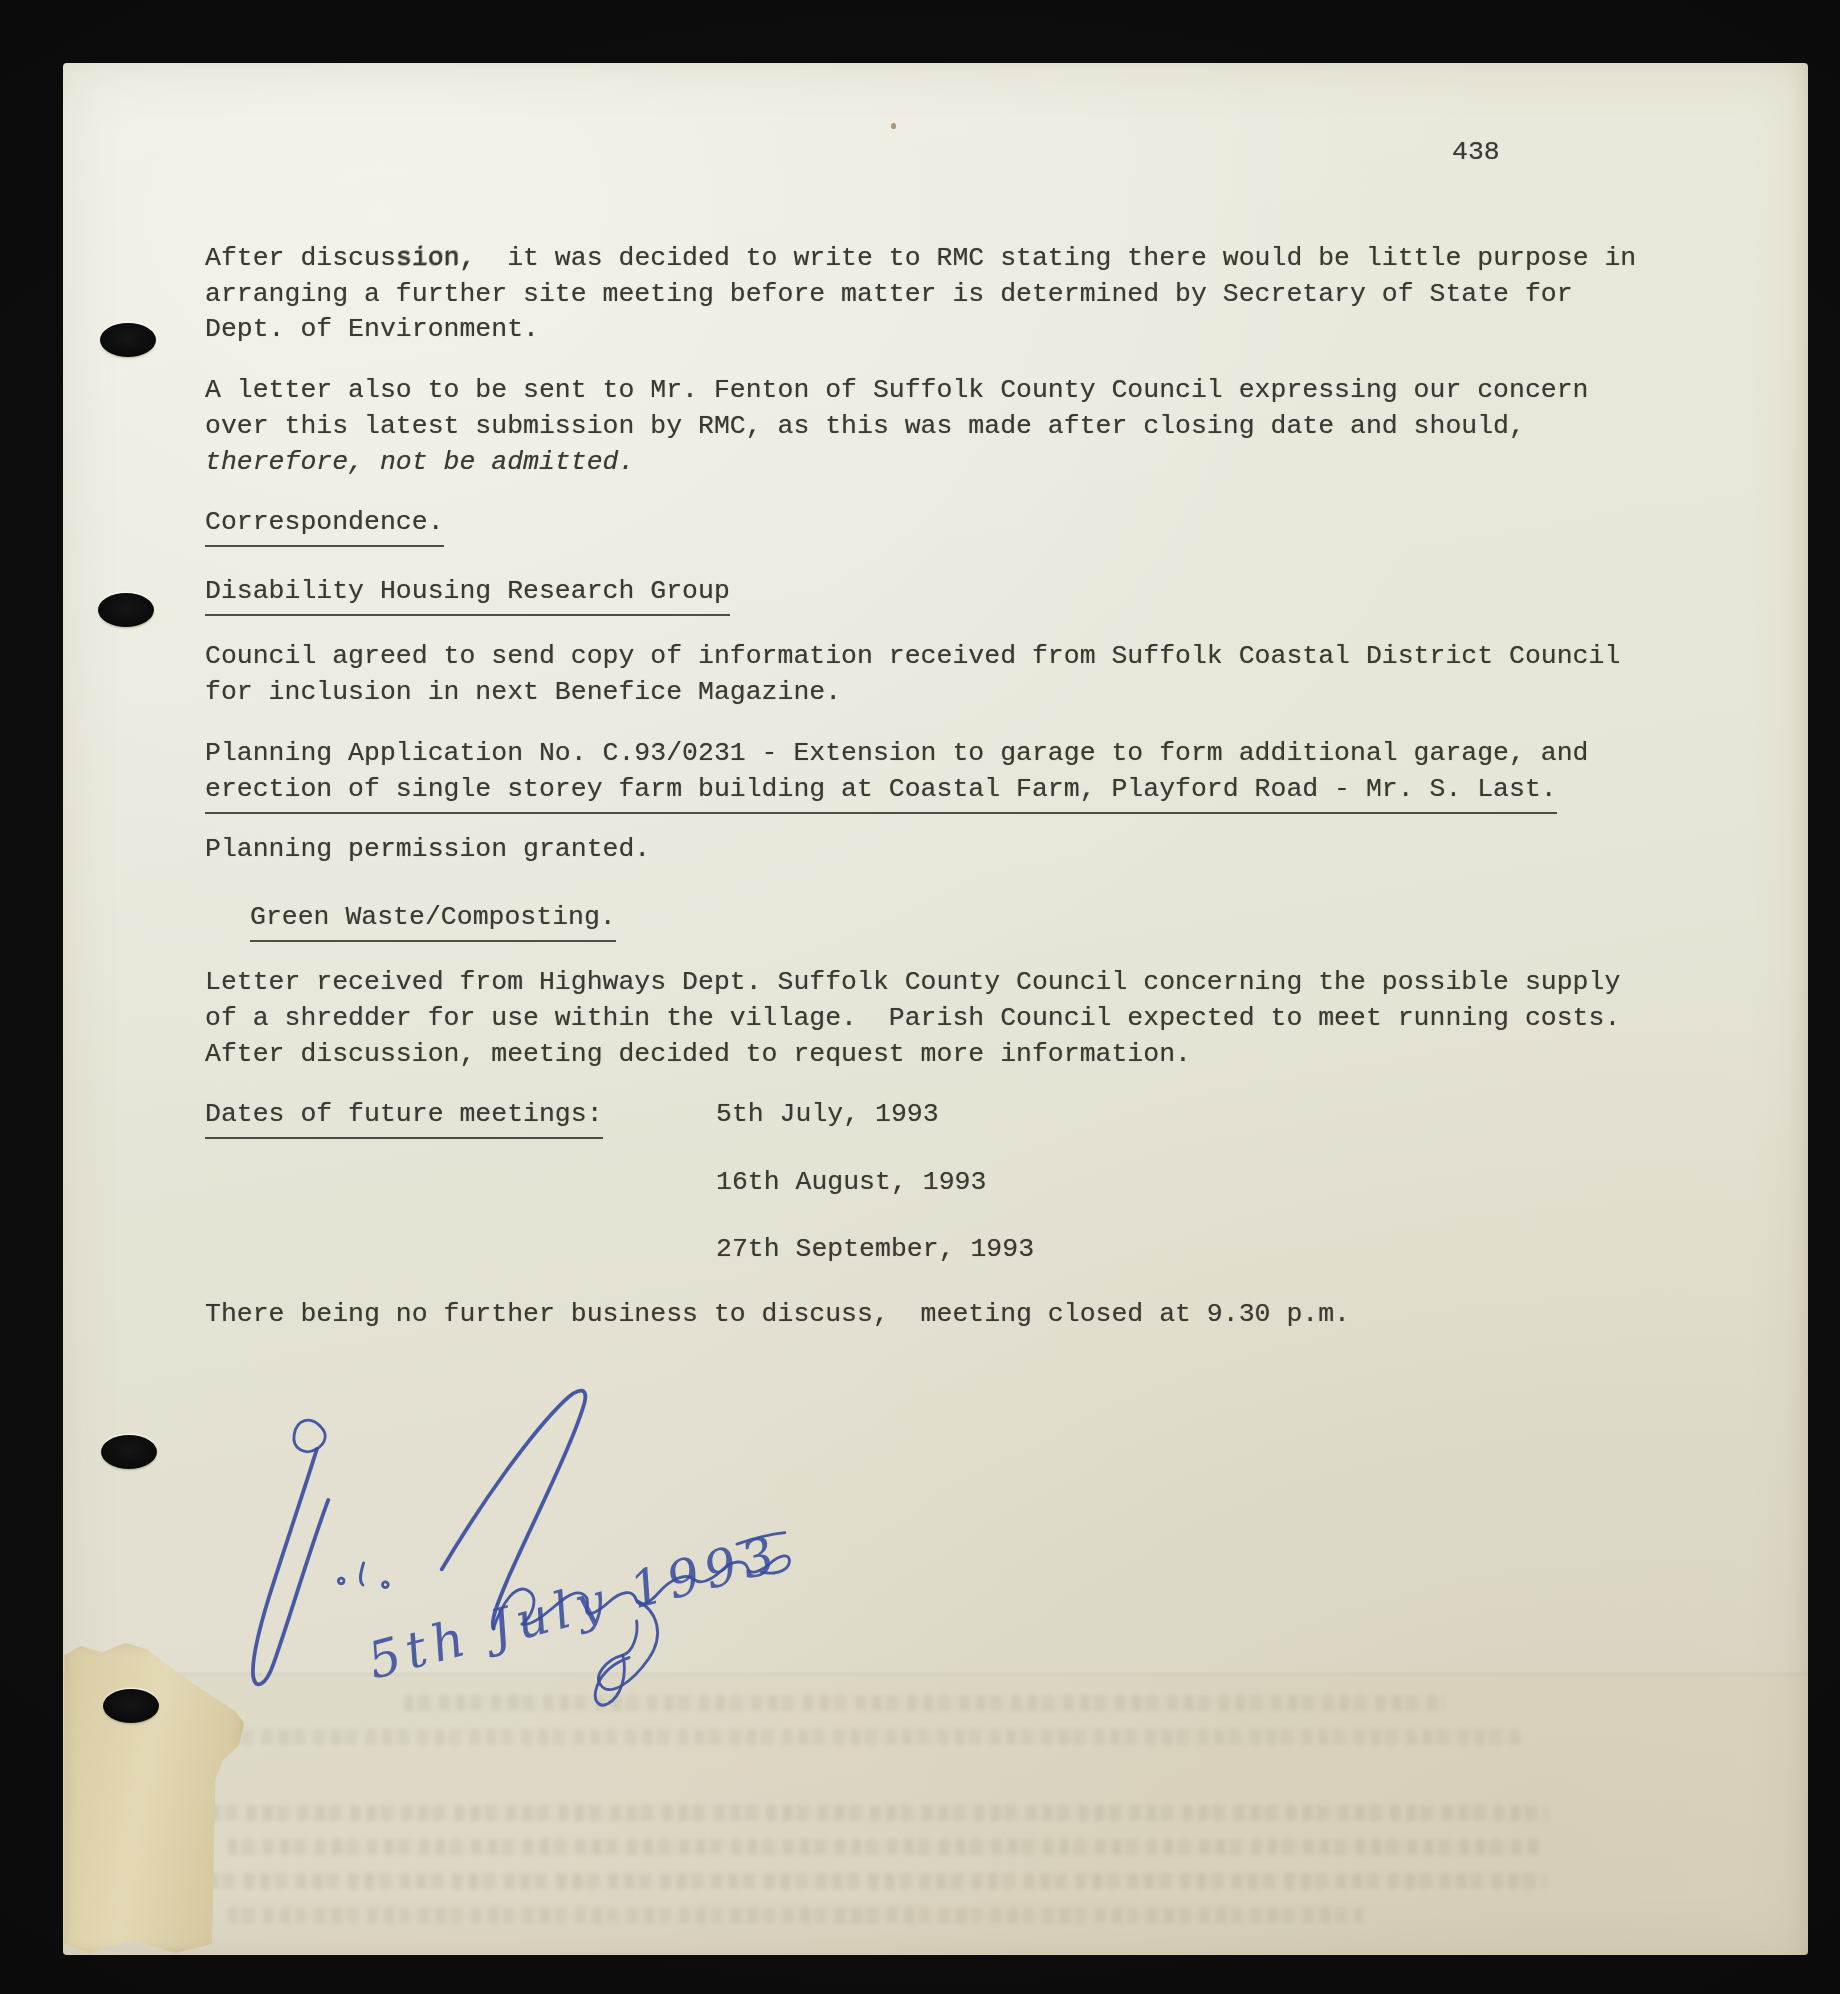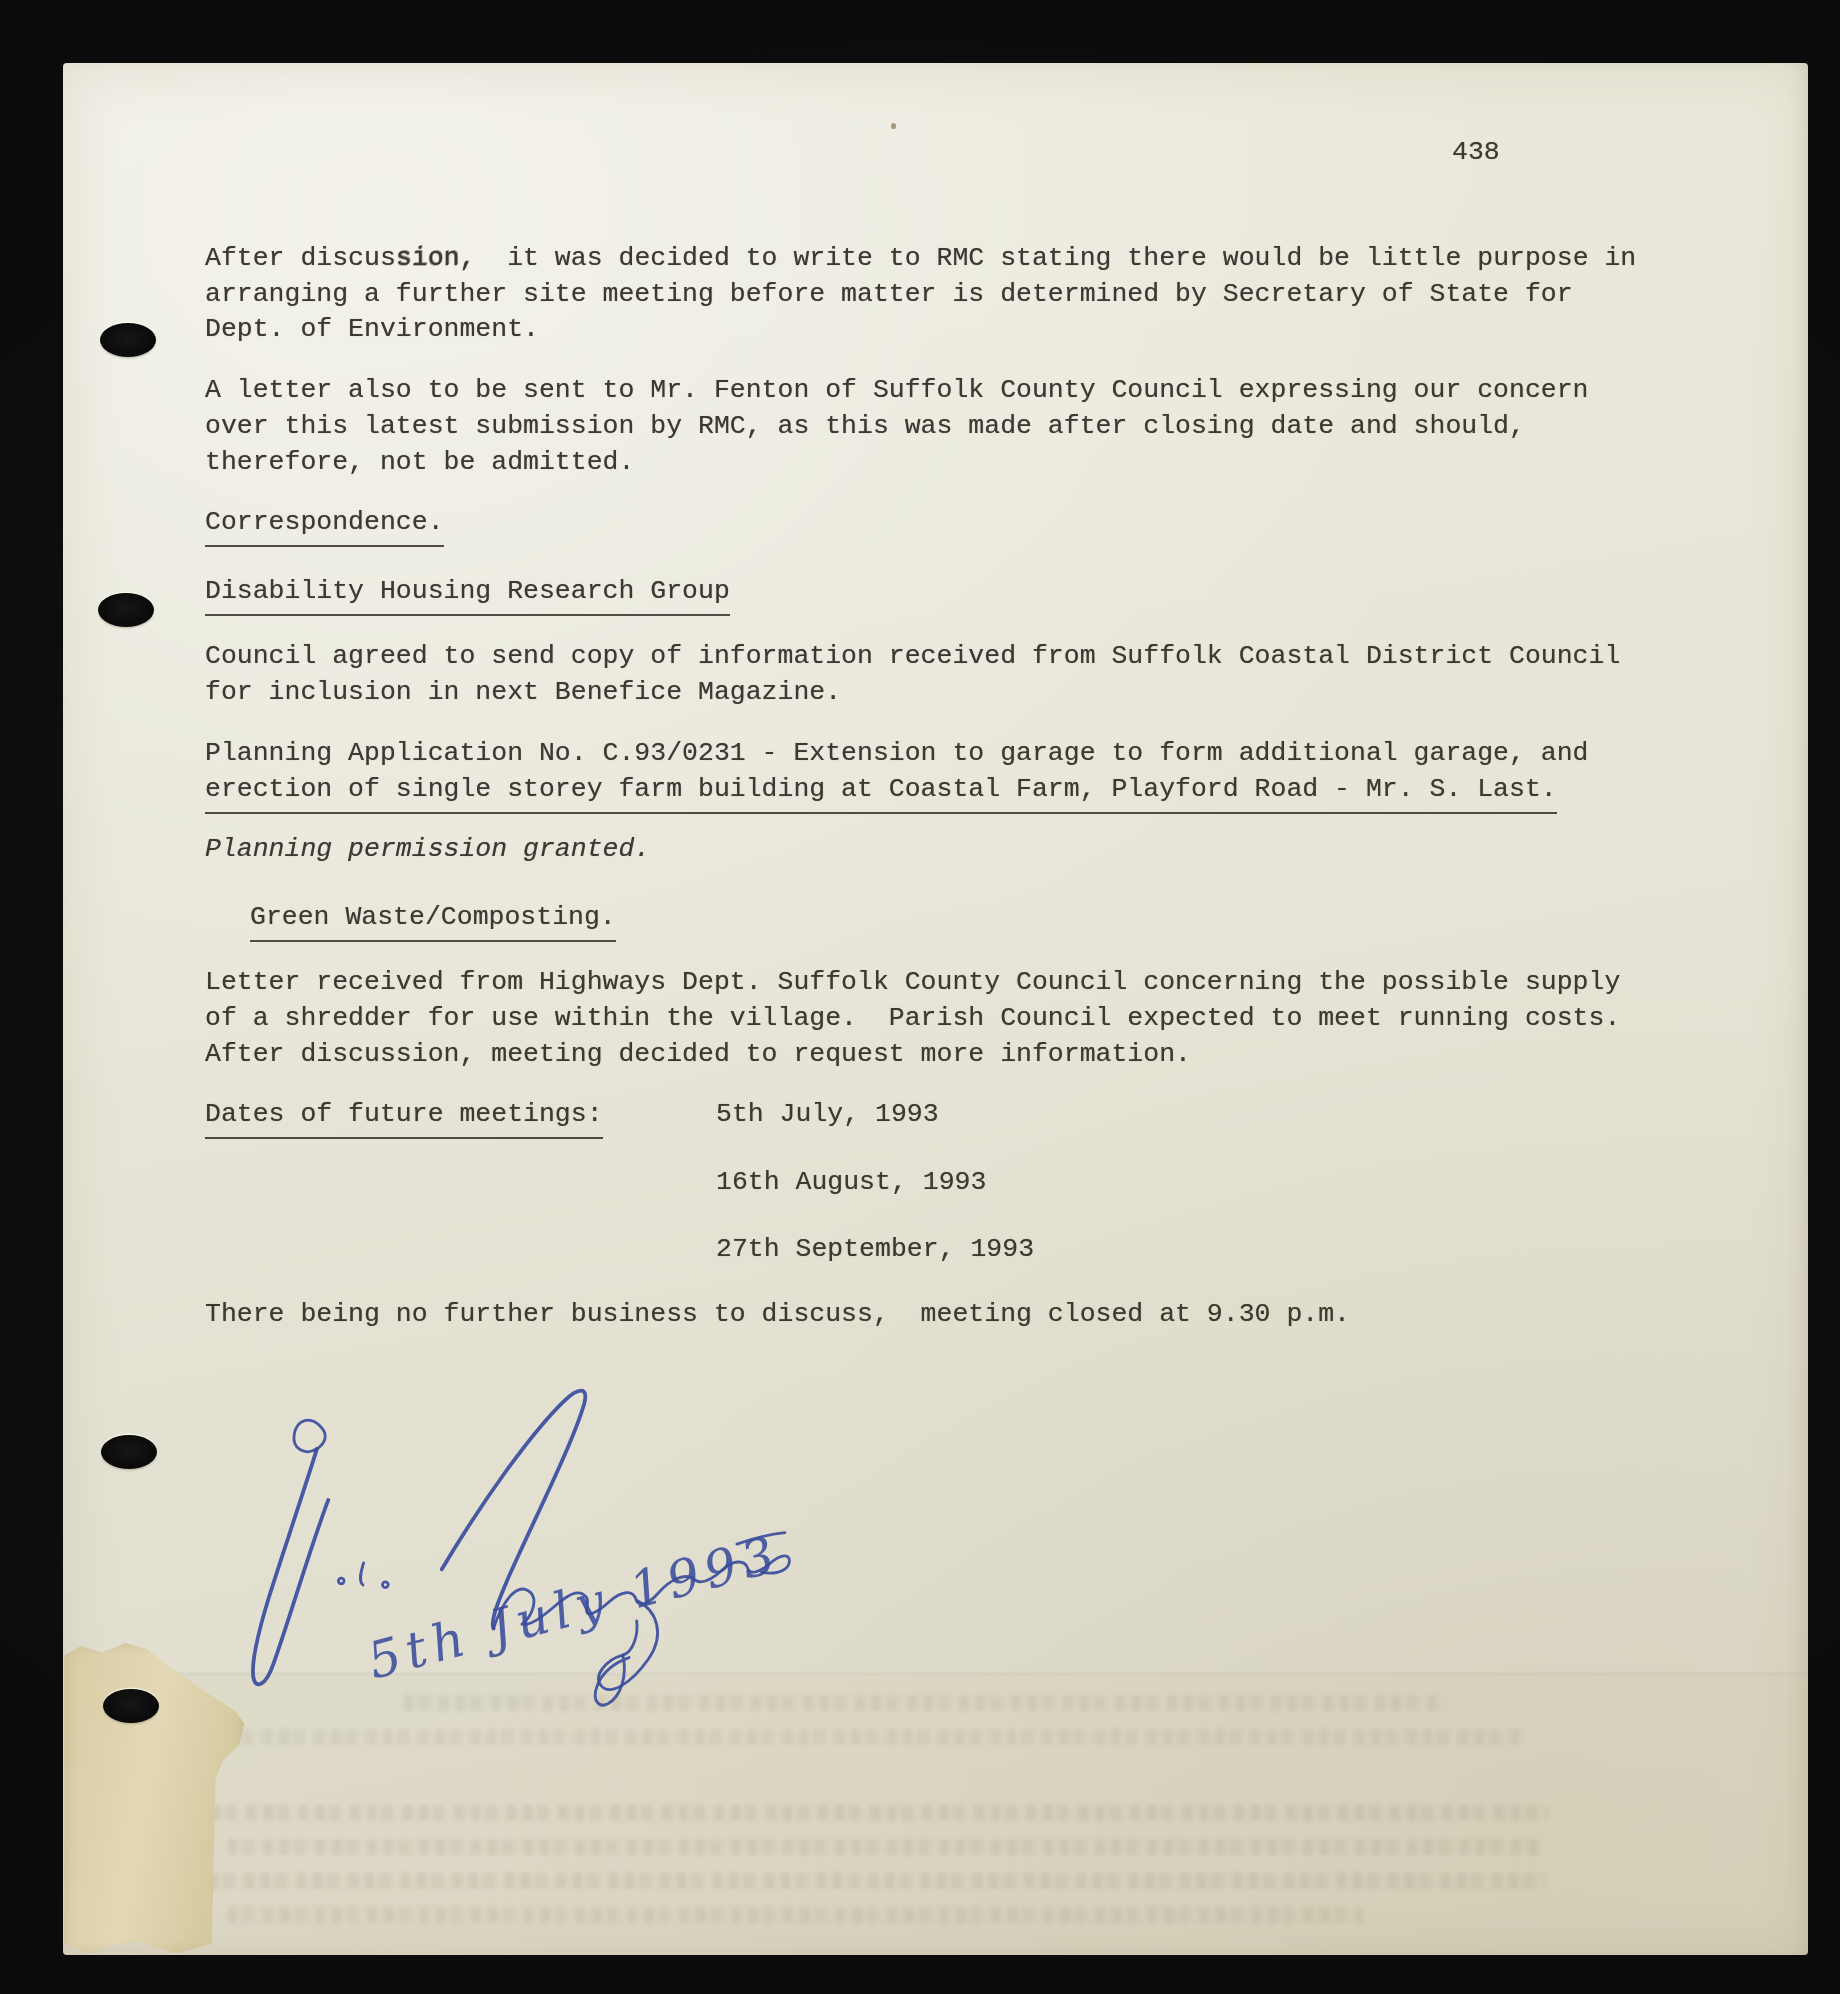--- a/index.html
+++ b/index.html
@@ -64,33 +64,33 @@
     <div class="hole" style="left:40px;top:1626px;"></div>
 
     <div class="tl pgnum" style="top:71px;">438</div>
 
     <div class="tl" style="top:177px;"><span>After discus</span><span class="ov">sion,</span><span>  it was decided to write to RMC stating there would be little purpose in</span></div>
     <div class="tl" style="top:213px;">arranging a further site meeting before matter is determined by Secretary of State for</div>
     <div class="tl" style="top:248px;">Dept. of Environment.</div>
 
     <div class="tl" style="top:309px;">A letter also to be sent to Mr. Fenton of Suffolk County Council expressing our concern</div>
     <div class="tl" style="top:345px;">over this latest submission by RMC, as this was made after closing date and should,</div>
-    <div class="tl" style="top:381px;">therefore, not be admitted.</div>
+    <div class="tl" style="top:381px;font-style:italic;">therefore, not be admitted.</div>
 
     <div class="tl" style="top:441px;"><span class="u">Correspondence.</span></div>
 
     <div class="tl" style="top:510px;"><span class="u">Disability Housing Research Group</span></div>
 
     <div class="tl" style="top:575px;">Council agreed to send copy of information received from Suffolk Coastal District Council</div>
     <div class="tl" style="top:611px;">for inclusion in next Benefice Magazine.</div>
 
     <div class="tl" style="top:672px;">Planning Application No. C.93/0231 - Extension to garage to form additional garage, and</div>
     <div class="tl" style="top:708px;"><span class="u">erection of single storey farm building at Coastal Farm, Playford Road - Mr. S. Last.</span></div>
 
-    <div class="tl" style="top:768px;font-style:italic;">Planning permission granted.</div>
+    <div class="tl" style="top:768px;">Planning permission granted.</div>
 
     <div class="tl" style="top:836px;margin-left:45px;"><span class="u">Green Waste/Composting.</span></div>
 
     <div class="tl" style="top:901px;">Letter received from Highways Dept. Suffolk County Council concerning the possible supply</div>
     <div class="tl" style="top:937px;">of a shredder for use within the village.  Parish Council expected to meet running costs.</div>
     <div class="tl" style="top:973px;">After discussion, meeting decided to request more information.</div>
 
     <div class="tl" style="top:1033px;"><span class="u">Dates of future meetings:</span></div>
     <div class="tl tab" style="top:1033px;">5th July, 1993</div>
     <div class="tl tab" style="top:1101px;">16th August, 1993</div>

